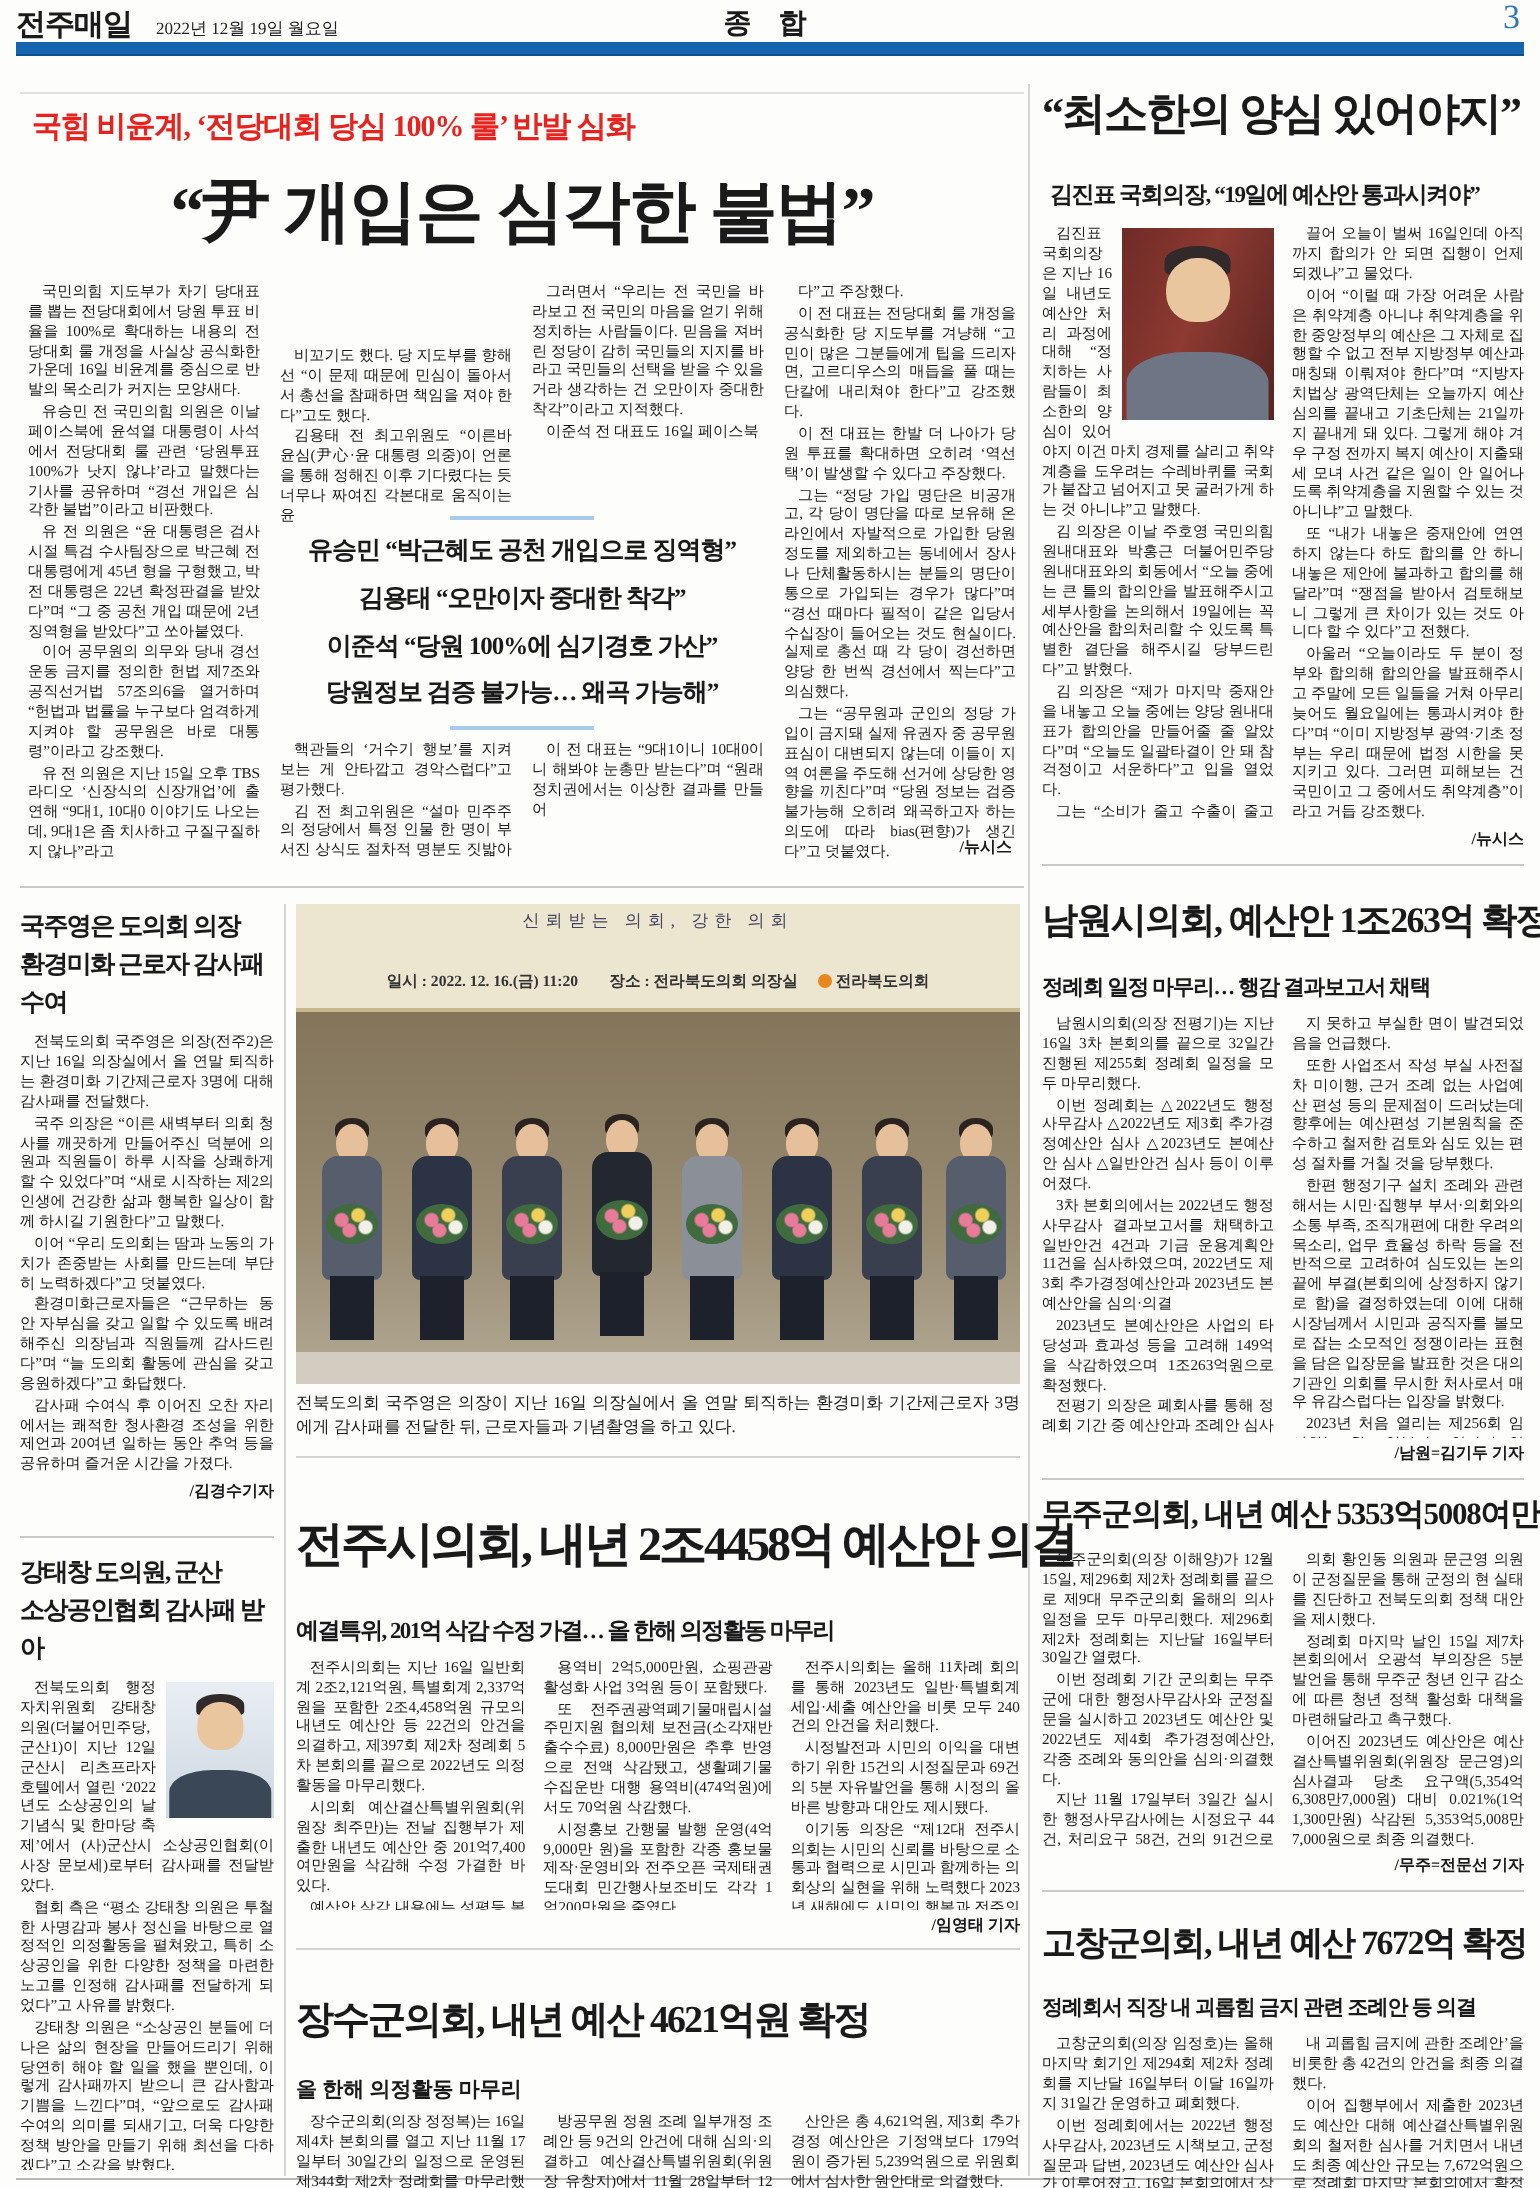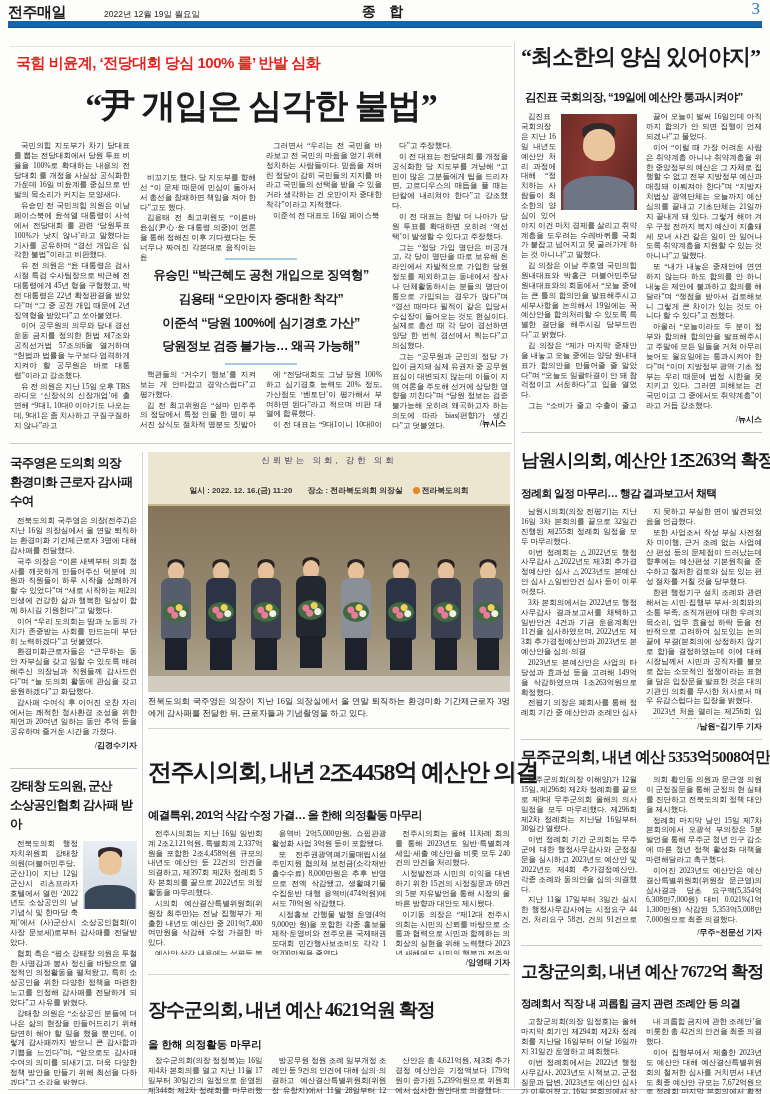--- a/index.html
+++ b/index.html
@@ -1,26 +1,26 @@
 <!DOCTYPE html>
 <html><head>
 <meta charset="utf-8">
 <style>
   html,body{margin:0;padding:0;}
   body{width:770px;height:1094px;position:relative;background:#fdfdfc;overflow:hidden;
        font-family:"Liberation Serif","DejaVu Serif",serif;color:#1a1a1a;}
-  .sans{font-family:Liberation Sans, sans-serif;}
+  .sans{font-family:Liberation Serif, serif;}
   .para{margin:0 0 1px 0;text-indent:7px;}
   .news-body{font-size:7.6px;line-height:1.3;text-align:justify;overflow:hidden;}
   .byline{text-align:right;font-weight:bold;font-size:8px;margin-top:2px;}
 
   
   .header{position:absolute;left:8px;top:2px;width:754px;height:20px;}
   .paper-name{position:absolute;left:0;top:1px;font-weight:bold;font-size:15px;letter-spacing:-0.5px;}
-  .edition-date{position:absolute;left:96px;top:7px;font-size:8.5px;color:#222;}
+  .edition-date{position:absolute;left:70px;top:7px;font-size:8.5px;color:#222;}
   .section-name{position:absolute;left:50%;transform:translateX(-50%);top:1px;font-weight:bold;font-size:14px;letter-spacing:5px;}
   .page-number{position:absolute;right:2px;top:-3px;font-size:17px;color:#2e7bb8;}
   .blue-bar{position:absolute;left:8px;top:21px;width:754px;height:6px;background:#1464ae;border-bottom:1px solid #0d4f8c;}
 
   
   .vrule-main{position:absolute;left:514px;top:42px;width:1px;height:1046px;background:#d6d6d6;}
   .vrule-left{position:absolute;left:142px;top:452px;width:1px;height:636px;background:#d6d6d6;}
   .bottom-rule{position:absolute;left:8px;top:1089px;width:754px;height:1px;background:#b9b9b9;}
 
   
@@ -143,21 +143,20 @@
           <p class="para">이준석 “당원 100%에 심기경호 가산”</p>
           <p class="para">당원정보 검증 불가능… 왜곡 가능해”</p>
         </div>
       <div class="quote-rule"></div>
     </div>
     <div class="lb-c2b">
         <p class="para">핵관들의 ‘거수기 행보’를 지켜보는 게 안타깝고 경악스럽다”고 평가했다.</p>
         <p class="para">김 전 최고위원은 “설마 민주주의 정당에서 특정 인물 한 명이 부서진 상식도 절차적 명분도 짓밟아버린 채 안하무인으로 행동할 수 있을까 라던 의구심이 확신으로 바뀌는 느</p>
       </div>
     <div class="lb-c3b">
-        <p class="para">에 “전당대회도 그냥 당원 100% 하고 심기경호 능력도 20% 정도, 가산점도 ‘벤토단’이 평가해서 부여하면 된다”라고 적으며 비판 대열에 합류했다.</p>
         <p class="para">이 전 대표는 “9대1이니 10대0이니 해봐야 눈총만 받는다”며 “원래 정치권에서는 이상한 결과를 만들어</p>
       </div>
     <div class="lb-c4">
         <p class="para">다”고 주장했다.</p>
         <p class="para">이 전 대표는 전당대회 룰 개정을 공식화한 당 지도부를 겨냥해 “고민이 많은 그분들에게 팁을 드리자면, 고르디우스의 매듭을 풀 때는 단칼에 내리쳐야 한다”고 강조했다.</p>
         <p class="para">이 전 대표는 한발 더 나아가 당원 투표를 확대하면 오히려 ‘역선택’이 발생할 수 있다고 주장했다.</p>
         <p class="para">그는 “정당 가입 명단은 비공개고, 각 당이 명단을 따로 보유해 온라인에서 자발적으로 가입한 당원 정도를 제외하고는 동네에서 장사나 단체활동하시는 분들의 명단이 통으로 가입되는 경우가 많다”며 “경선 때마다 필적이 같은 입당서 수십장이 들어오는 것도 현실이다. 실제로 총선 때 각 당이 경선하면 양당 한 번씩 경선에서 찍는다”고 의심했다.</p>
         <p class="para">그는 “공무원과 군인의 정당 가입이 금지돼 실제 유권자 중 공무원 표심이 대변되지 않는데 이들이 지역 여론을 주도해 선거에 상당한 영향을 끼친다”며 “당원 정보는 검증 불가능해 오히려 왜곡하고자 하는 의도에 따라 bias(편향)가 생긴다”고 덧붙였다.</p>
       </div>
     <div class="lead-byline">/뉴시스</div>

